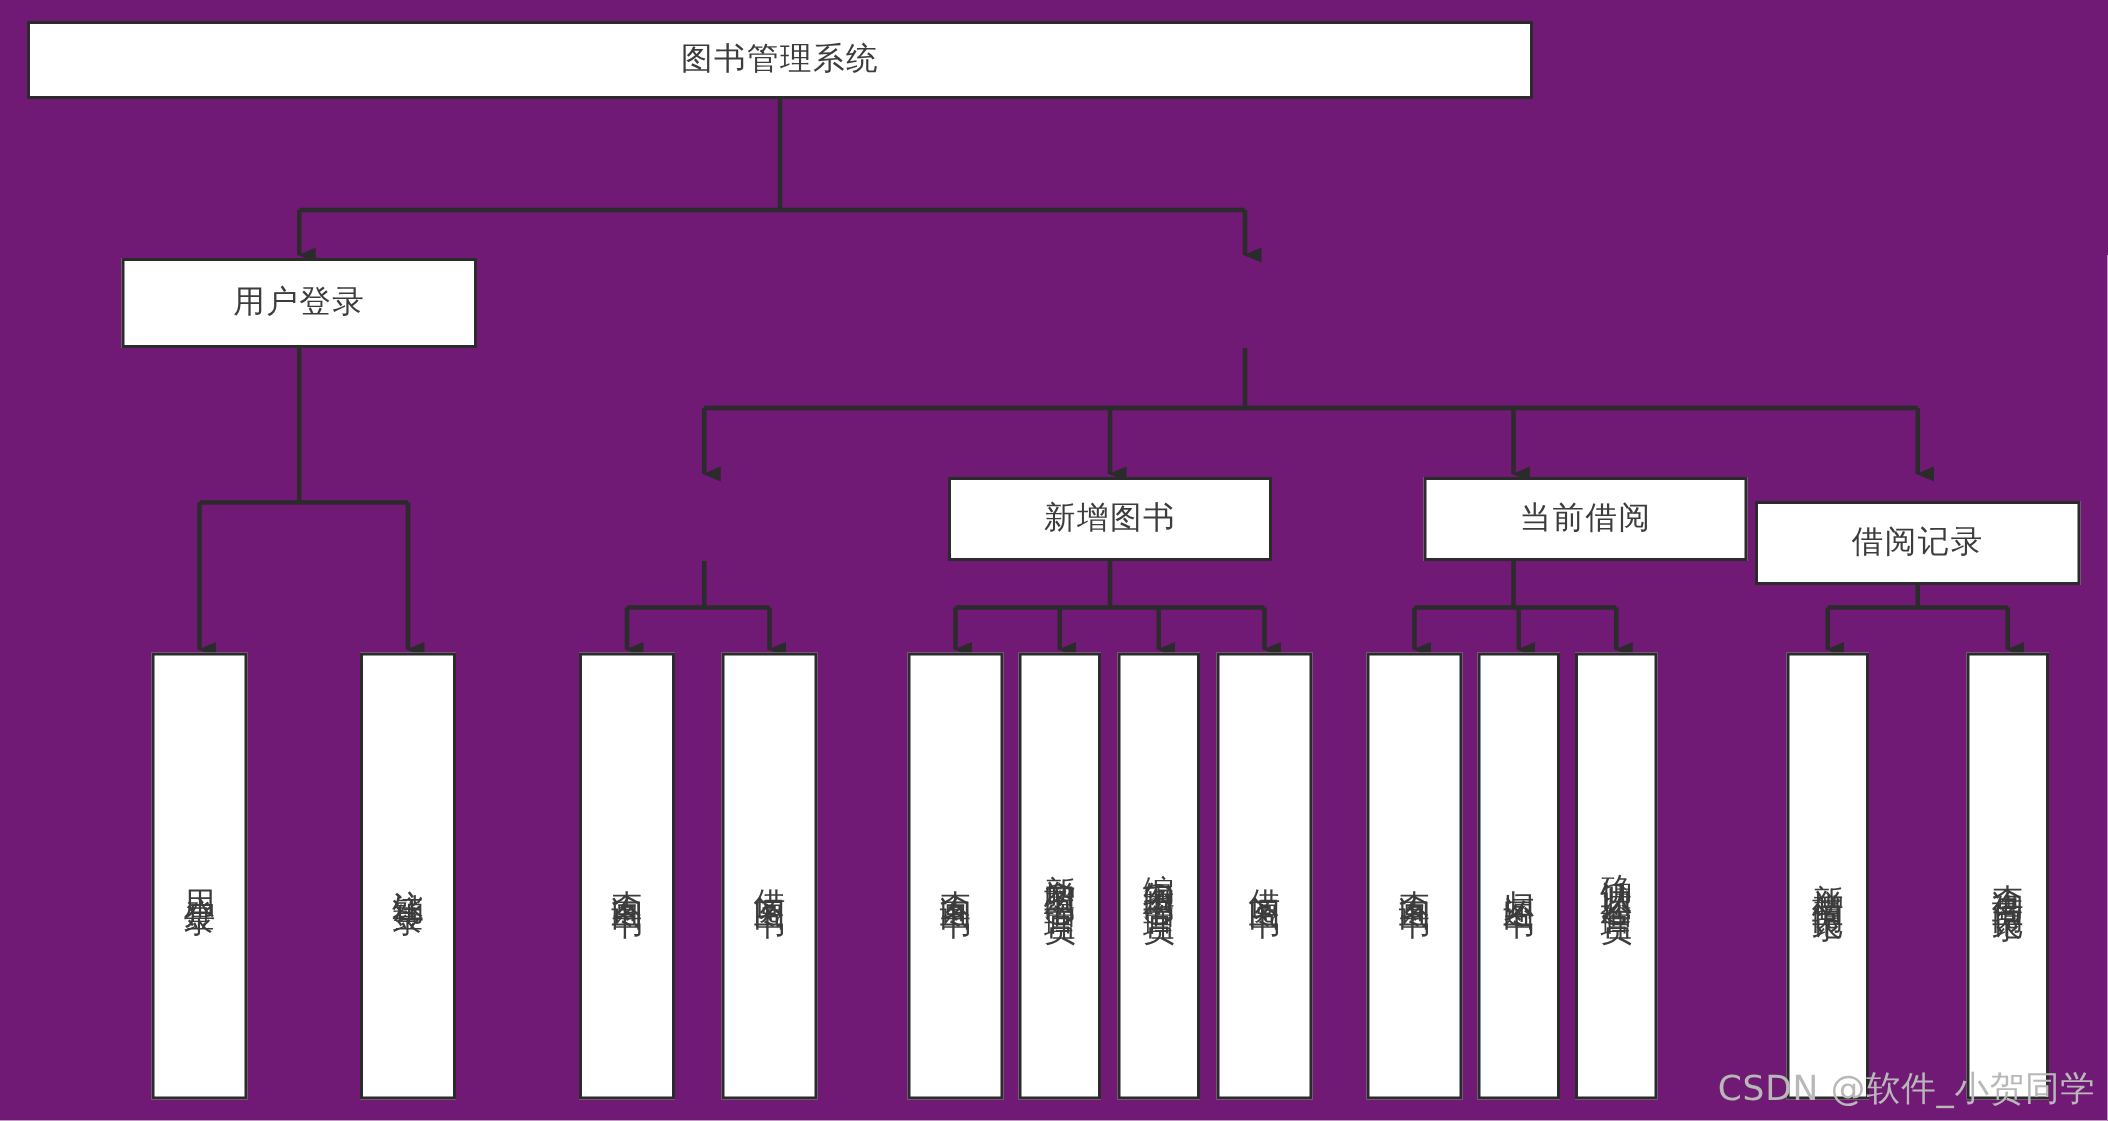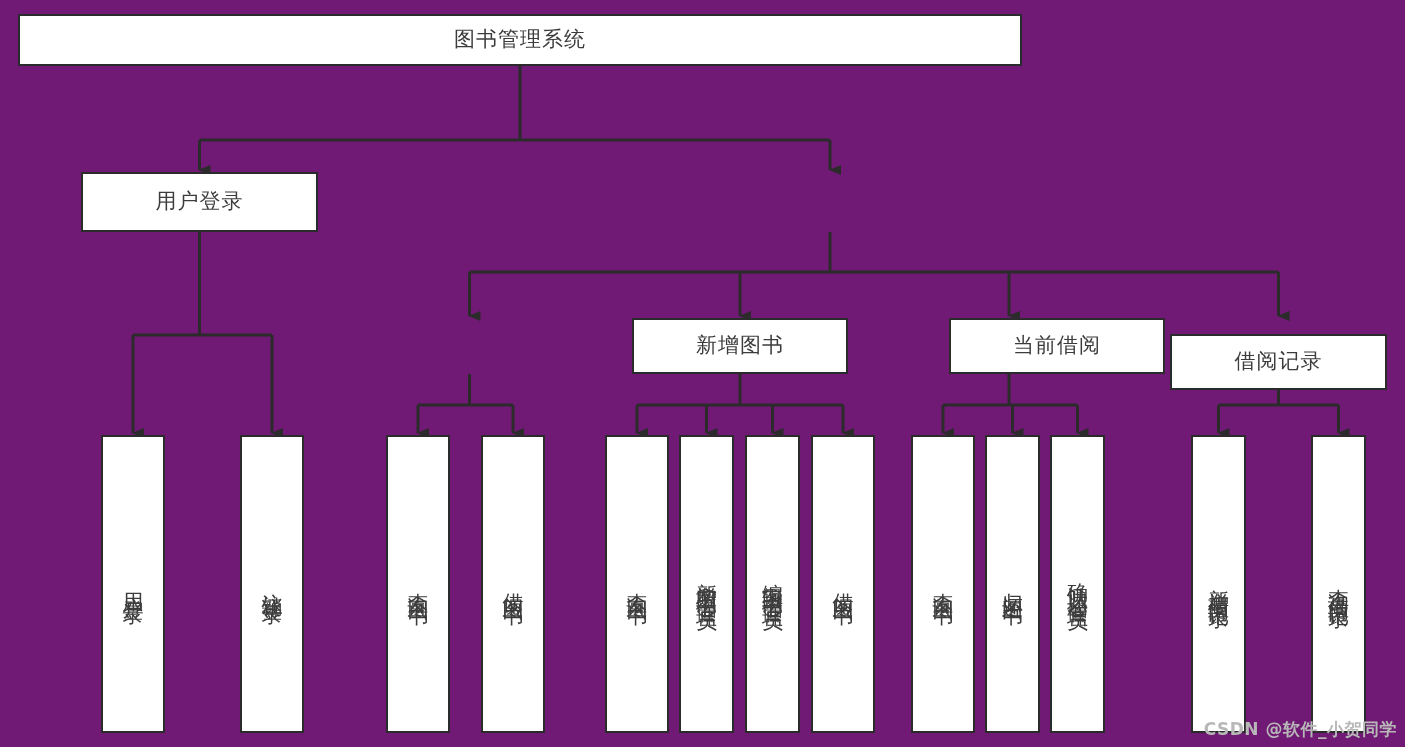--- a/index.html
+++ b/index.html
@@ -51,27 +51,26 @@
   }
   .node.vert .vtext {
     writing-mode: vertical-rl;
     text-orientation: upright;
     white-space: nowrap;
   }
   #watermark {
     position: absolute;
     right: 8px;
     bottom: 6px;
-    font-size: 17px;
+    font-size: 23px;
     color: #b8b8b8;
     letter-spacing: 0.5px;
     z-index: 3;
     white-space: nowrap;
     font-family: "DejaVu Sans", "Liberation Sans", sans-serif;
-    font-weight: bold;
   }
 </style>
 </head>
 <body>
 
 <div id="canvas">
 
   <svg id="svg-layer" viewBox="0 0 1405 747" xmlns="http://www.w3.org/2000/svg">
     <defs>
       <marker id="arrow" viewBox="0 0 12 12" refX="6" refY="11" markerWidth="12" markerHeight="12" orient="auto-start-reverse" markerUnits="userSpaceOnUse">

